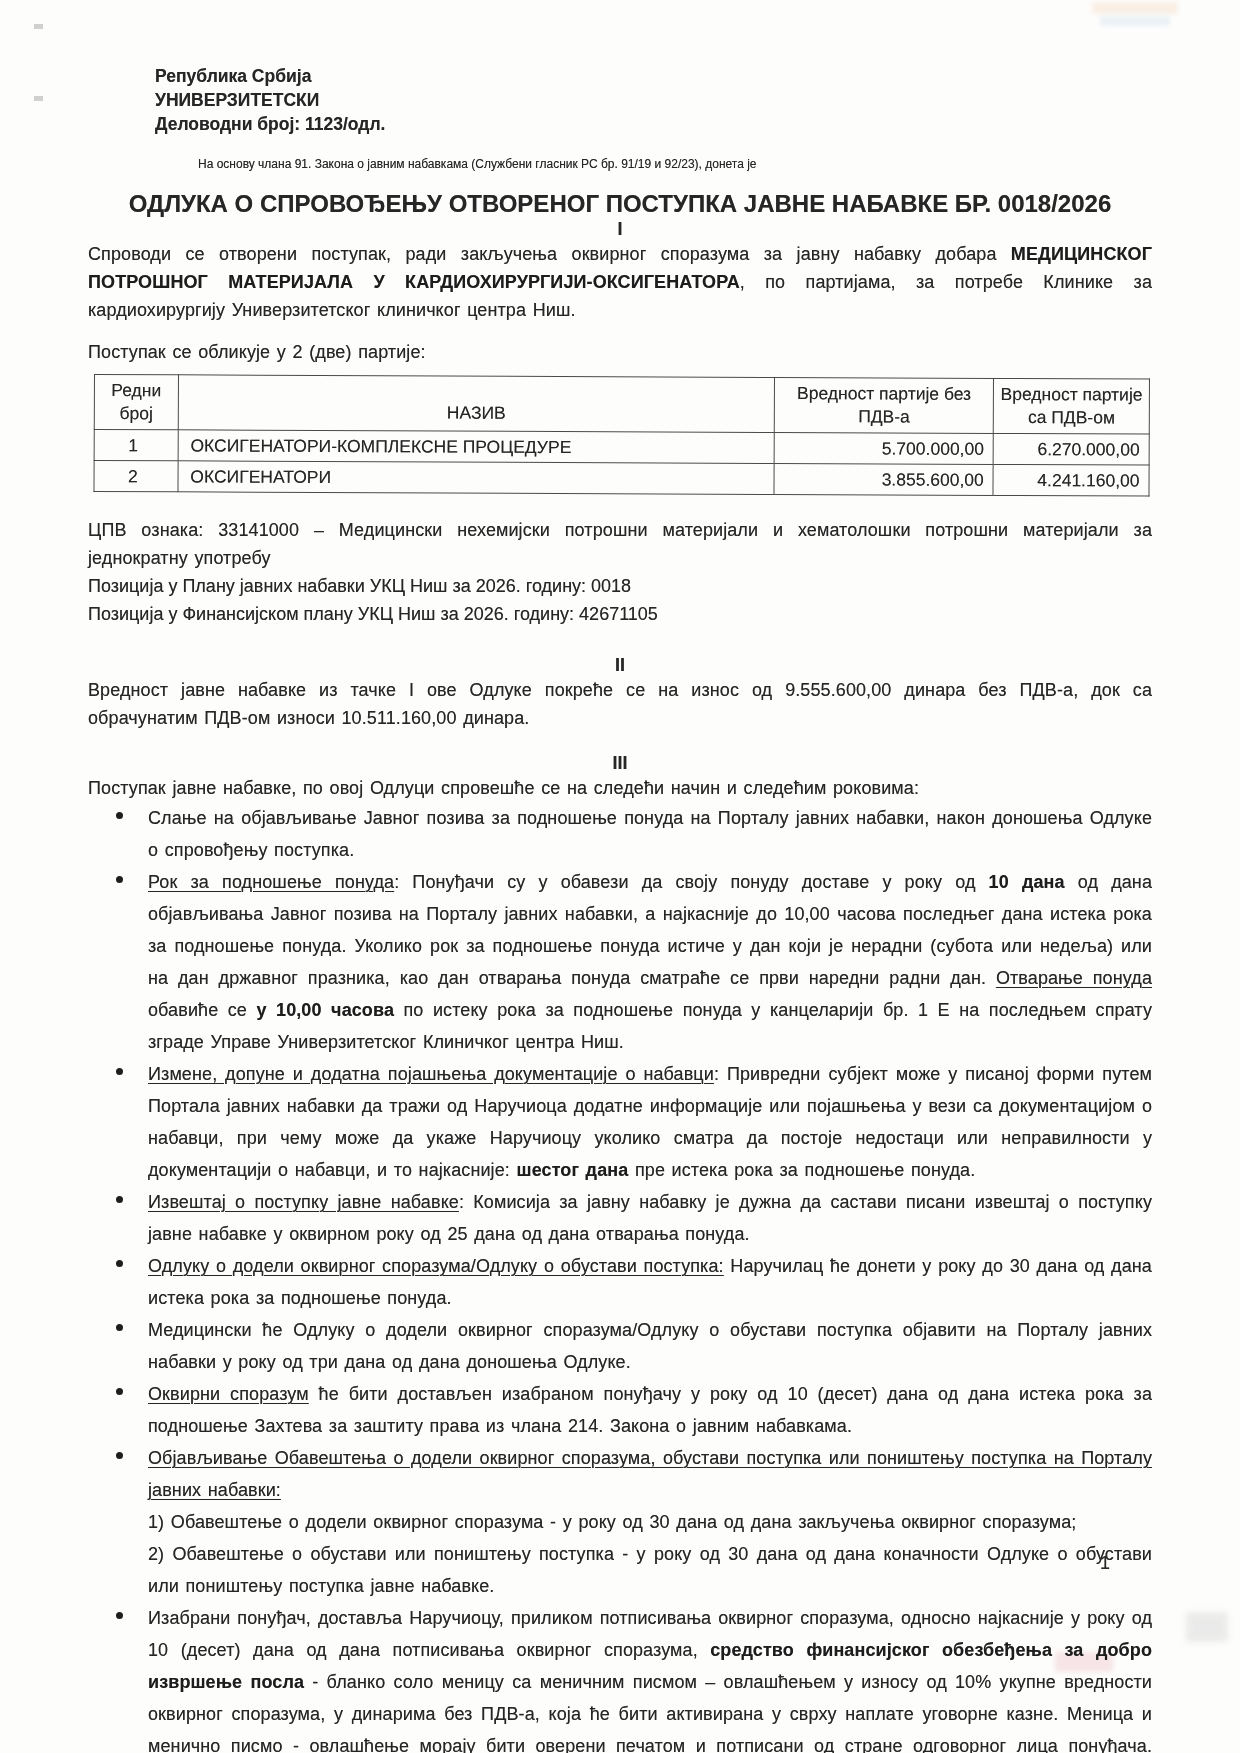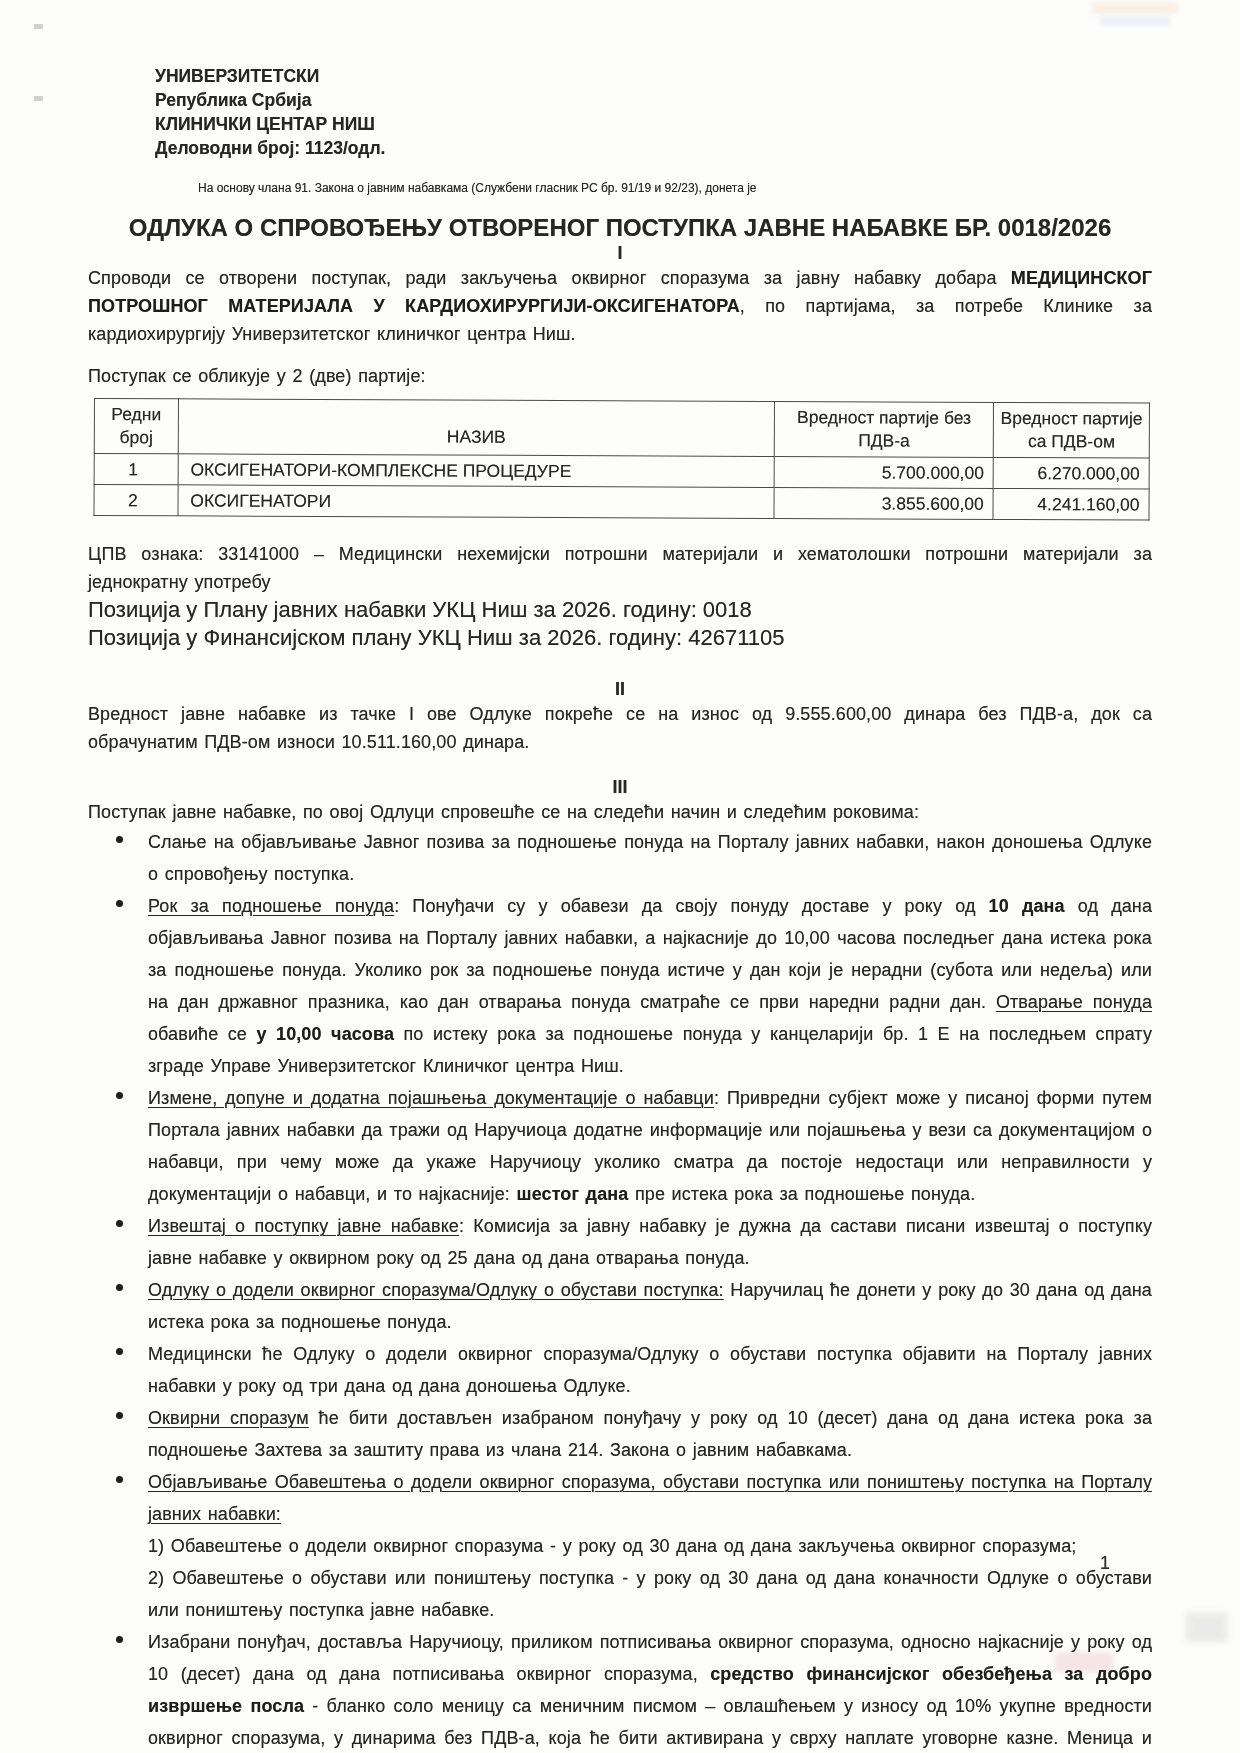--- a/index.html
+++ b/index.html
@@ -25,21 +25,21 @@
   th.col-name { vertical-align:bottom; padding-bottom:6px; }
   .col-no { width:84px; }
   .col-name { width:600px; }
   .col-novat { width:220px; }
   .col-vat { width:156px; }
   .lots-table td { height:31px; padding:2px 6px; }
   td.c-no { text-align:center; padding-right:12px; }
   td.c-name { text-align:left; padding-left:12px; }
   td.c-num { text-align:right; padding-right:9px; }
   .cpv-block { margin-top:24px; }
-  .pos-line { font-size:22px; line-height:28px; }
+  .pos-line { font-size:18px; line-height:28px; }
   .sec2-num { margin-top:26px; }
   .sec3-num { margin-top:20px; }
   .bullets { margin-top:0; }
   .bullet { position:relative; padding-left:60px; }
   .bullet .dot {
     position:absolute; left:28px; top:10px; width:7px; height:7px;
     border-radius:50%; background:#1e1e1e;
   }
   .bullet .bt, .numbered { font-size:18px; line-height:32px; text-align:justify; word-spacing:1.5px; letter-spacing:.1px; }
   .numbered { padding-left:60px; }
@@ -56,23 +56,22 @@
   <div class="artifact" style="left:1092px;top:2px;width:86px;height:12px;background:#f6e3d2;opacity:.55;filter:blur(2px);"></div>
   <div class="artifact" style="left:1100px;top:16px;width:70px;height:10px;background:#dbe6f2;opacity:.5;filter:blur(2px);"></div>
   <div class="artifact" style="left:34px;top:24px;width:9px;height:5px;background:#9a9a9a;opacity:.45;filter:blur(.6px);"></div>
   <div class="artifact" style="left:34px;top:96px;width:9px;height:5px;background:#9a9a9a;opacity:.45;filter:blur(.6px);"></div>
   <div class="artifact" style="left:1055px;top:1652px;width:58px;height:20px;background:#efc6cc;opacity:.45;filter:blur(2.5px);"></div>
   <div class="artifact" style="left:1186px;top:1612px;width:42px;height:30px;background:#d9d9d9;opacity:.5;filter:blur(3px);"></div>
 
   <div class="content">
 
     <div class="letterhead">
+      <div>Република Србија</div>
       <div>УНИВЕРЗИТЕТСКИ</div>
-      <div>Република Србија</div>
-      <div>КЛИНИЧКИ ЦЕНТАР НИШ</div>
       <div>Деловодни број: 1123/одл.</div>
     </div>
 
     <p class="preamble">На основу члана 91. Закона о јавним набавкама (Службени гласник РС бр. 91/19 и 92/23), донета је</p>
 
     <h1 class="doc-title">ОДЛУКА О СПРОВОЂЕЊУ ОТВОРЕНОГ ПОСТУПКА ЈАВНЕ НАБАВКЕ БР. 0018/2026</h1>
 
     <div class="numeral">I</div>
     <p class="para">Спроводи се отворени поступак, ради закључења оквирног споразума за јавну набавку добара <b>МЕДИЦИНСКОГ ПОТРОШНОГ МАТЕРИЈАЛА У КАРДИОХИРУРГИЈИ-ОКСИГЕНАТОРА</b>, по партијама, за потребе Клинике за кардиохирургију Универзитетског клиничког центра Ниш.</p>
 

